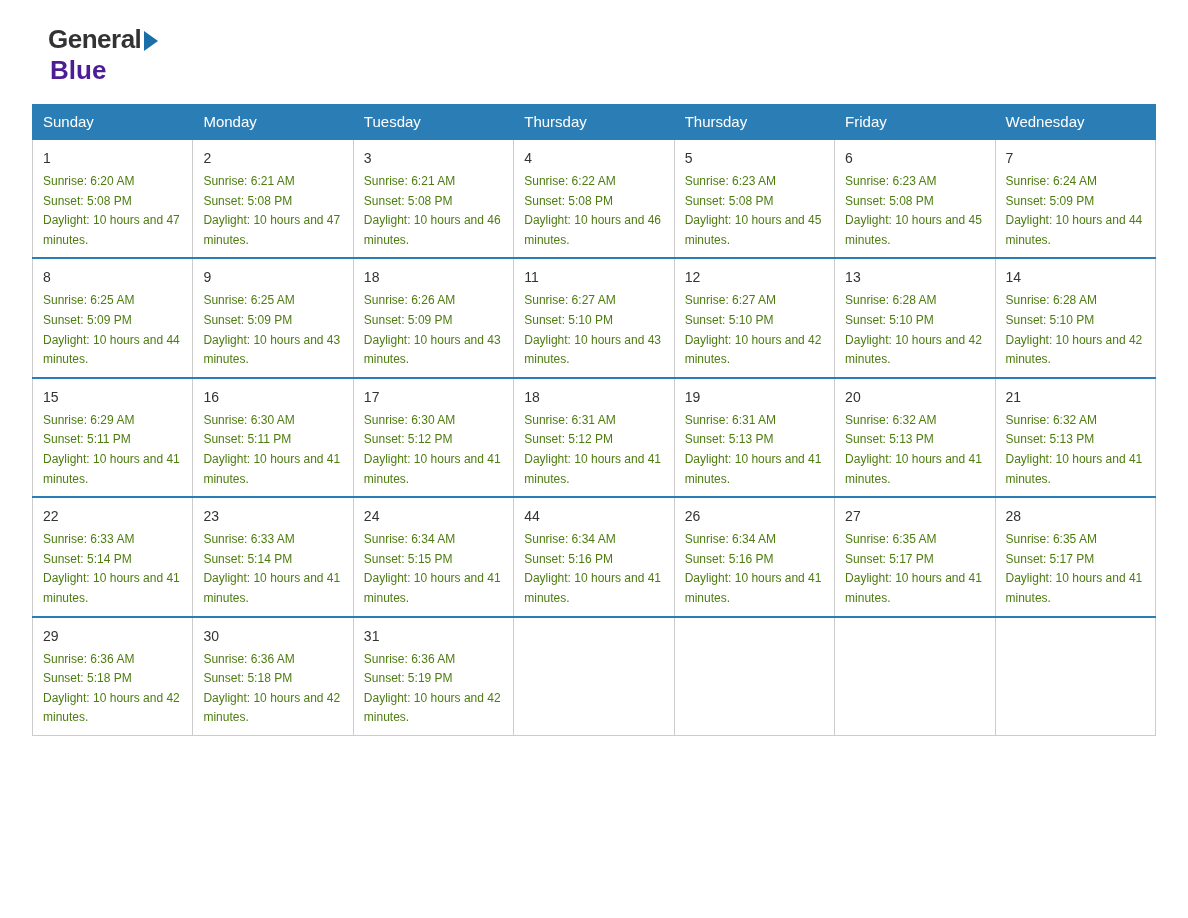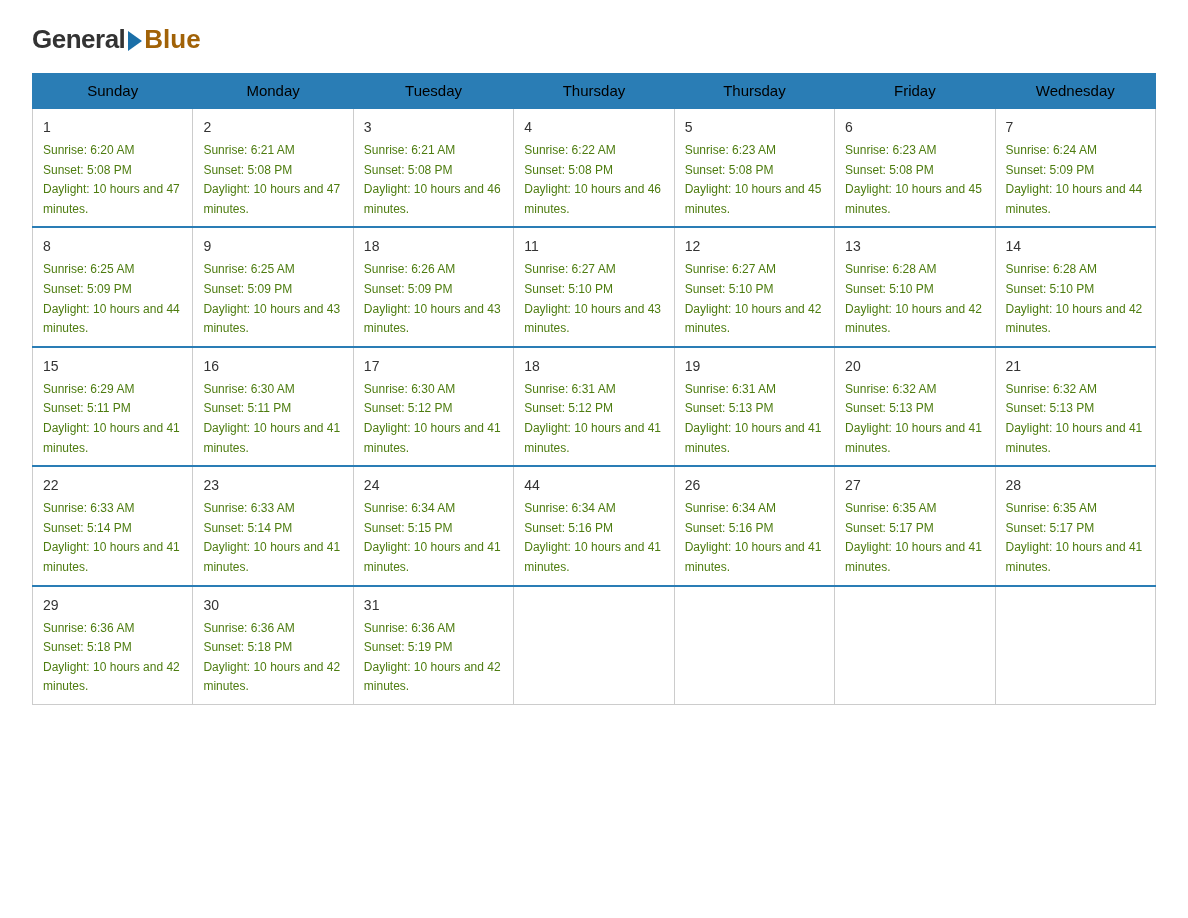--- a/index.html
+++ b/index.html
@@ -11,22 +11,23 @@
       min-height: 918px;
     }
     .header {
       display: flex;
       justify-content: space-between;
       align-items: flex-start;
       margin-bottom: 18px;
     }
     .logo {
       display: flex;
-      flex-direction: row;
+      flex-direction: column;
       align-items: flex-start;
+      margin-left: 16px;
     }
     .logo-top {
       display: flex;
       align-items: center;
     }
     .logo-general {
       font-size: 26px;
       font-weight: bold;
       color: #333;
       letter-spacing: -0.5px;
@@ -36,21 +37,21 @@
       height: 0;
       border-left: 14px solid #1a6fa8;
       border-top: 10px solid transparent;
       border-bottom: 10px solid transparent;
       margin-left: 3px;
       margin-top: 2px;
     }
     .logo-blue {
       font-size: 26px;
       font-weight: bold;
-      color: #a16207;
+      color: #4c1d95;
       margin-left: 2px;
     }
     .title-section {
       text-align: right;
     }
     .month-title {
       font-size: 52px;
       font-weight: bold;
       color: #222;
       line-height: 1.1;
@@ -60,25 +61,25 @@
       color: #444;
       margin-top: 4px;
     }
     table {
       width: 100%;
       border-collapse: collapse;
       table-layout: fixed;
     }
     thead tr th {
       background-color: #2a7db5;
-      color: #000000;
+      color: #ffffff;
       font-size: 15px;
       font-weight: normal;
       padding: 8px 10px;
-      text-align: center;
+      text-align: left;
       border: 1px solid #2a7db5;
     }
     tbody tr td {
       vertical-align: top;
       padding: 8px 10px;
       font-size: 13px;
       color: #333;
       border: 1px solid #ccc;
       border-top: 2px solid #2a7db5;
       min-height: 90px;

